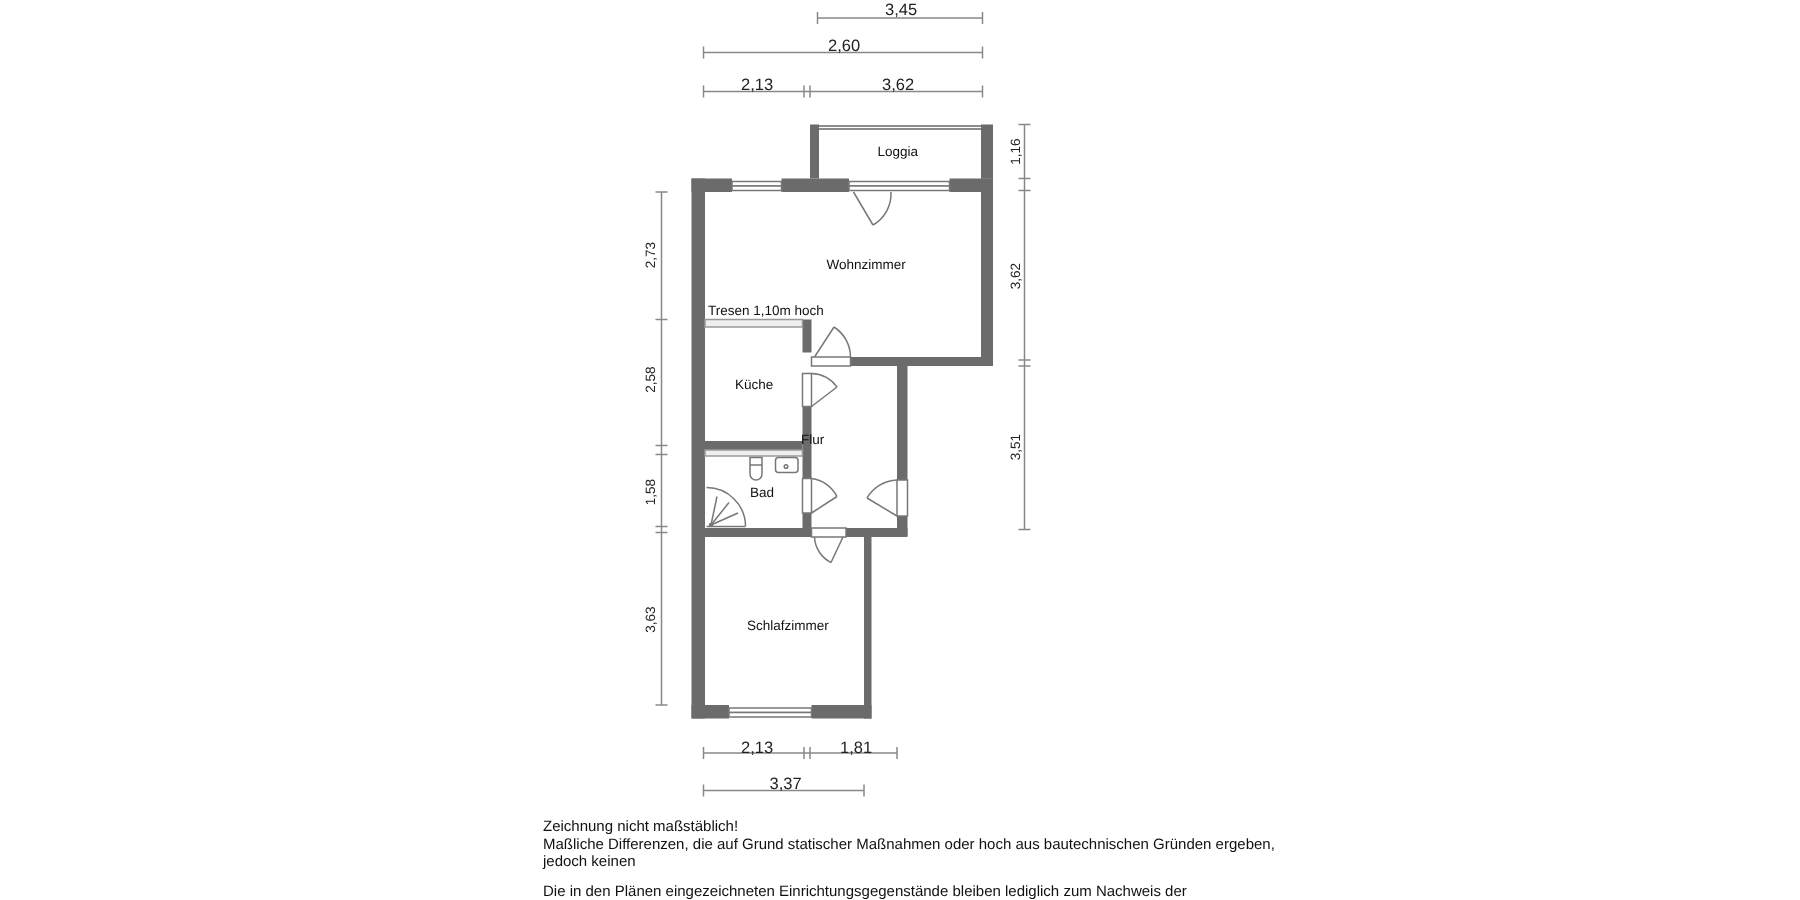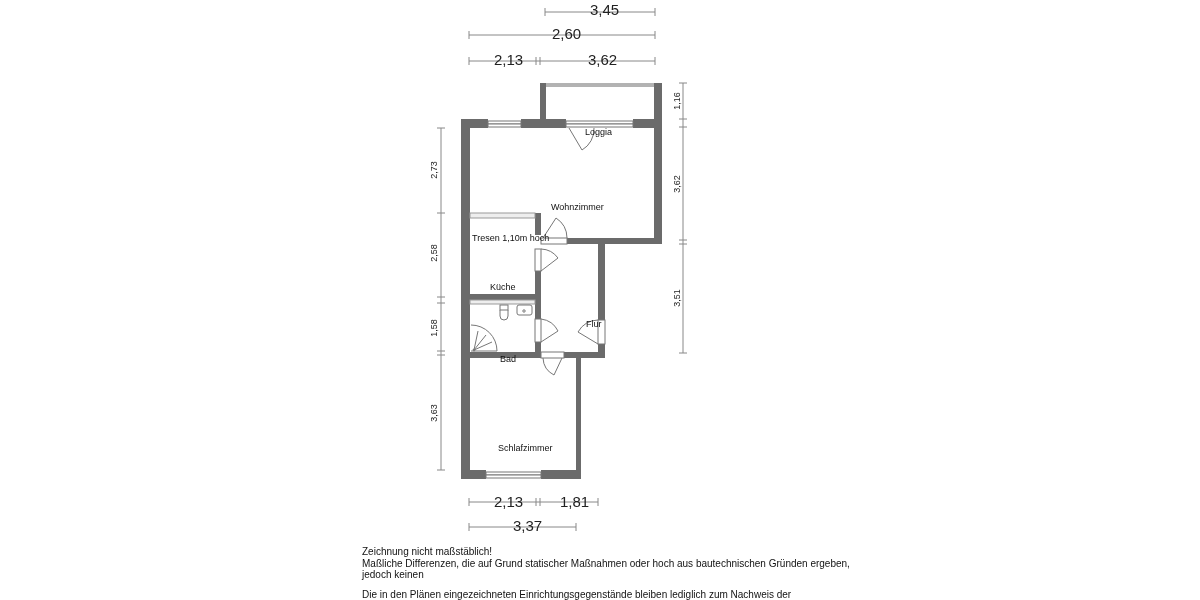--- a/index.html
+++ b/index.html
@@ -1,19 +1,19 @@
 <!DOCTYPE html>
 <html><head>
 <meta charset="utf-8">
 <style>
   html,body{margin:0;padding:0;background:#fff;}
   body{width:1200px;height:600px;position:relative;overflow:hidden;font-family:"Liberation Sans",sans-serif;color:#111;}
   .plan{position:absolute;left:0;top:0;width:1200px;height:600px;}
-  .lbl{position:absolute;font-size:9px;white-space:nowrap;color:#111;margin-top:31px;}
-  .dim{position:absolute;font-size:15px;white-space:nowrap;color:#222;}
+  .lbl{position:absolute;font-size:9px;white-space:nowrap;color:#111;}
+  .dim{position:absolute;font-size:11px;white-space:nowrap;color:#222;}
   .vdim{position:absolute;font-size:9px;white-space:nowrap;color:#222;transform:rotate(-90deg);transform-origin:center;}
   .note{position:absolute;left:362px;top:546px;font-size:10px;line-height:11.5px;color:#111;width:500px;}
   .note p{margin:0;}
   .note .gap{height:8px;}
 </style>
 </head>
 <body>
 
 <svg class="plan" width="1200" height="600" viewBox="0 0 1200 600">
 
@@ -170,21 +170,21 @@
 <span class="vdim" style="left:668px;top:293px;">3,51</span>
 
 <span class="dim" style="left:494px;top:493px;">2,13</span>
 <span class="dim" style="left:560px;top:493px;">1,81</span>
 <span class="dim" style="left:513px;top:517px;">3,37</span>
 
 <span class="lbl" style="left:585px;top:96px;">Loggia</span>
 <span class="lbl" style="left:551px;top:171px;">Wohnzimmer</span>
 <span class="lbl" style="left:472px;top:202px;">Tresen 1,10m hoch</span>
 <span class="lbl" style="left:490px;top:251px;">Küche</span>
-<span class="lbl" style="left:586px;top:288px;">Flur</span>
+<span class="lbl" style="left:534px;top:288px;">Flur</span>
 <span class="lbl" style="left:500px;top:323px;">Bad</span>
 <span class="lbl" style="left:498px;top:412px;">Schlafzimmer</span>
 
 <div class="note">
   <p>Zeichnung nicht maßstäblich!</p>
   <p>Maßliche Differenzen, die auf Grund statischer Maßnahmen oder hoch aus bautechnischen Gründen ergeben, jedoch keinen</p>
   <div class="gap"></div>
   <p>Die in den Plänen eingezeichneten Einrichtungsgegenstände bleiben lediglich zum Nachweis der Stellmöglichkeit.</p>
 </div>
 

